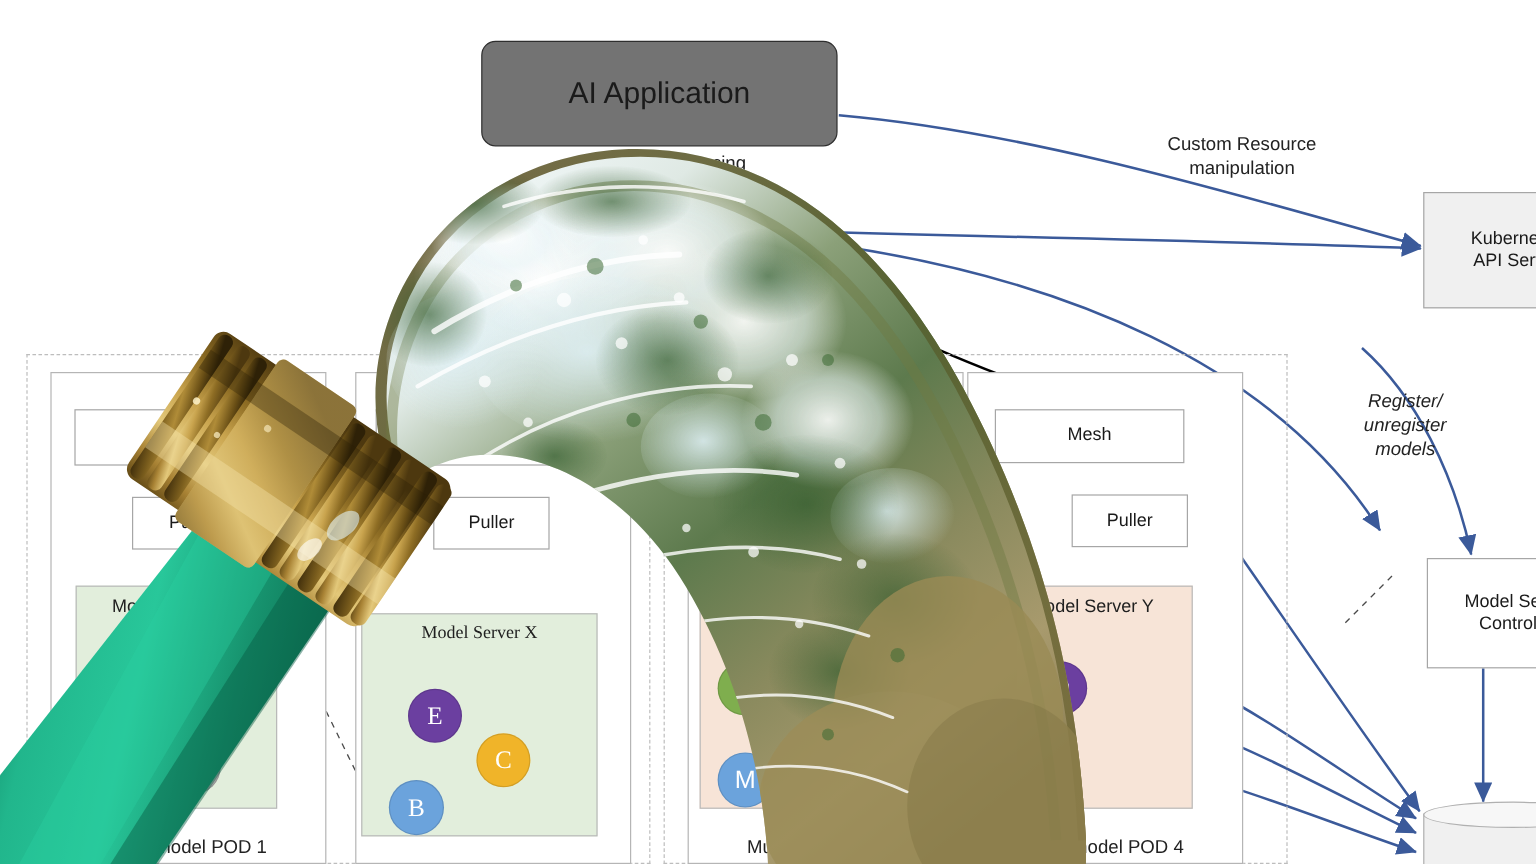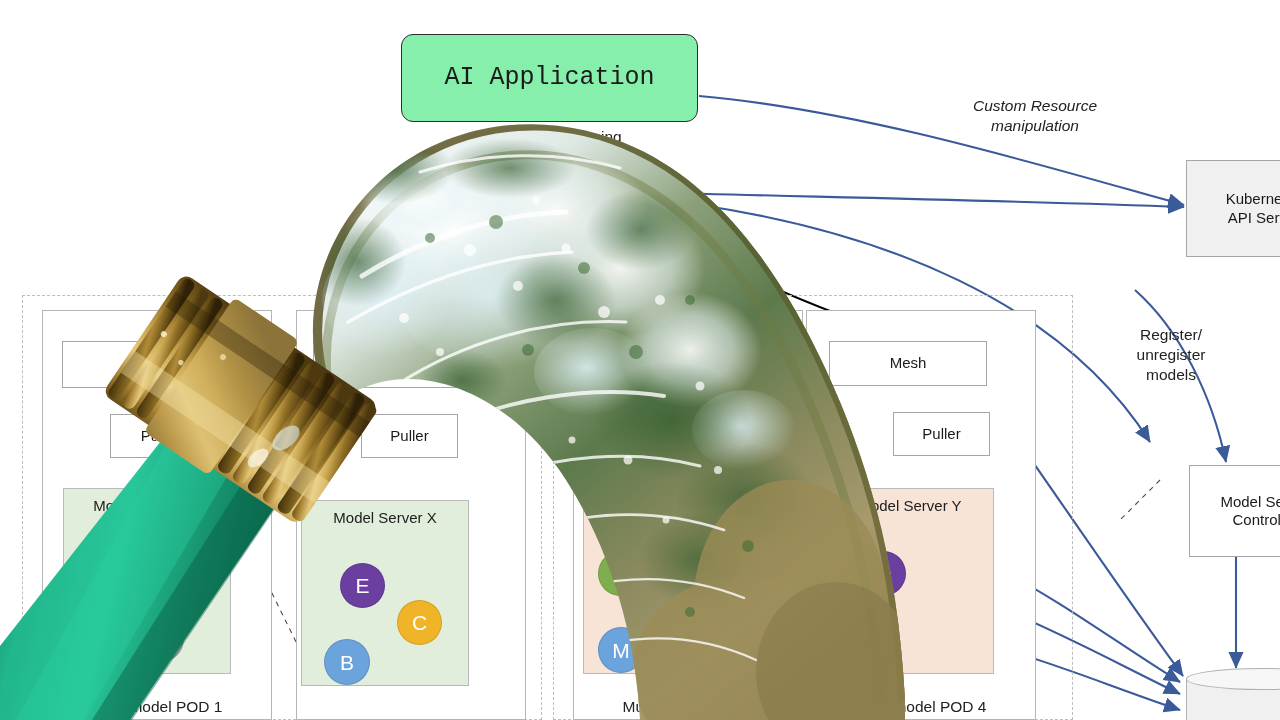--- a/index.html
+++ b/index.html
@@ -17,21 +17,21 @@
     position:absolute;
     display:flex; align-items:center; justify-content:center;
     text-align:center;
     border:1px solid #a6a6a6;
     background:#ffffff;
     font-size:15px;
     line-height:1.22;
     white-space:pre-line;
   }
   .node.rounded { border-radius:12px; }
-  .node.accent  { background:#86efac; border:1.6px solid #2e2e2e;font-family:Liberation Mono, monospace; }
+  .node.accent  { background:#737373; border:1.6px solid #2e2e2e; }
   .node.gray    { background:#f0f0f0; border:1px solid #a6a6a6; }
 
   .pod-outer {
     position:absolute;
     border:1px dashed #bdbdbd;
     background:transparent;
   }
   .pod-box {
     position:absolute;
     border:1px solid #b5b5b5;
@@ -152,21 +152,21 @@
   <div class="srv green" style="left:63px; top:488px; width:168px; height:186px;">
     <div class="srv-title">Model Server W</div>
     <div class="chip" style="left:92px; top:86px; width:44px; height:44px; background:#f0b429;">
         <span>A</span>
       </div>
     <div class="chip" style="left:74px; top:127px; width:46px; height:46px; background:#a6a6a6;">
         <span>D</span>
       </div>
   </div>
 
-  <div class="srv green" style="left:301px; top:500px; width:168px; height:186px;">
+  <div class="srv green" style="left:301px; top:511px; width:197px; height:186px;font-family:Liberation Serif, serif;">
     <div class="srv-title">Model Server X</div>
     <div class="chip" style="left:38px; top:62px; width:45px; height:45px; background:#6b3fa0;">
         <span>E</span>
       </div>
     <div class="chip" style="left:95px; top:99px; width:45px; height:45px; background:#f0b429;">
         <span>C</span>
       </div>
     <div class="chip" style="left:22px; top:138px; width:46px; height:46px; background:#6ba3dc;">
         <span>B</span>
       </div>
@@ -200,23 +200,23 @@
 API Server</span></div>
   <div class="node" style="left:1189px; top:465px; width:152px; height:92px;"><span>Model Server
 Controller</span></div>
 
   <div class="cyl" style="left:1186px; top:668px; width:150px; height:90px;">
     <div class="body"></div>
     <div class="top"></div>
   </div>
 
   <div class="lbl" style="left:545px; top:127px; width:180px; text-align:left;">Inferencing</div>
-  <div class="lbl" style="left:910px; top:96px; width:250px;font-style:italic;">Custom Resource
+  <div class="lbl" style="left:910px; top:111px; width:250px;">Custom Resource
 manipulation</div>
-  <div class="lbl" style="left:1096px; top:325px; width:150px;">Register/
+  <div class="lbl" style="left:1096px; top:325px; width:150px;font-style:italic;">Register/
 unregister
 models</div>
 
   <div class="node rounded accent" style="left:401px; top:34px; width:297px; height:88px; font-size:25px;">
     <span>AI Application</span>
   </div>
 
   <svg id="photo" viewBox="0 0 1280 720">
     <defs>
 

